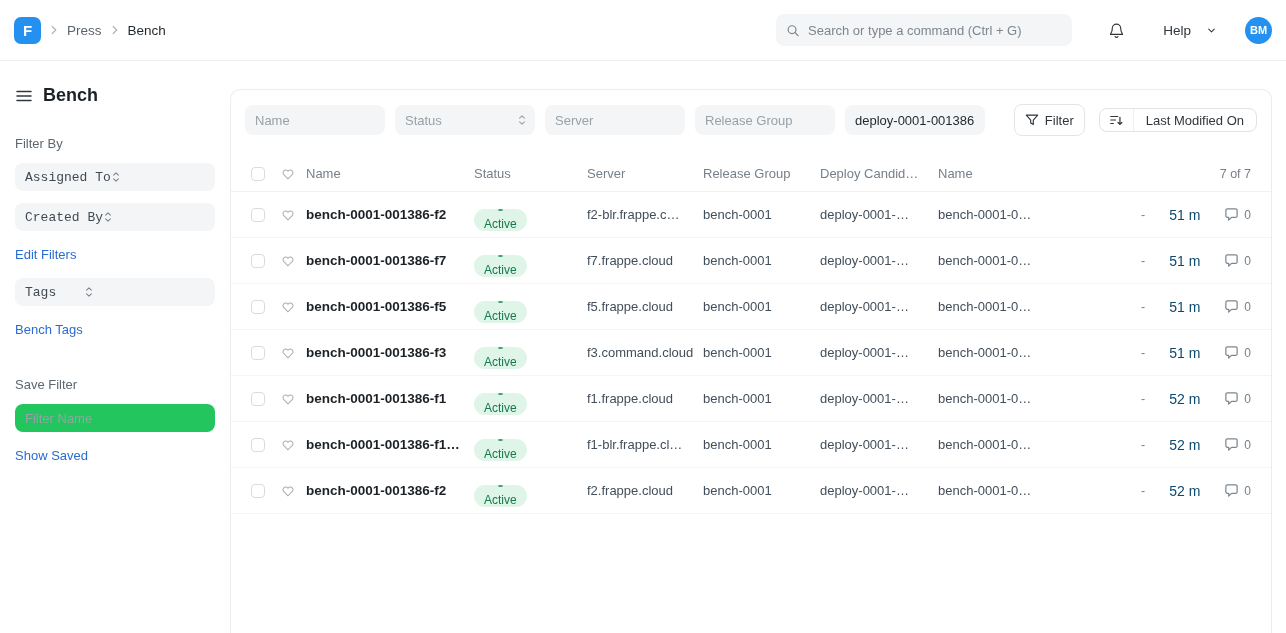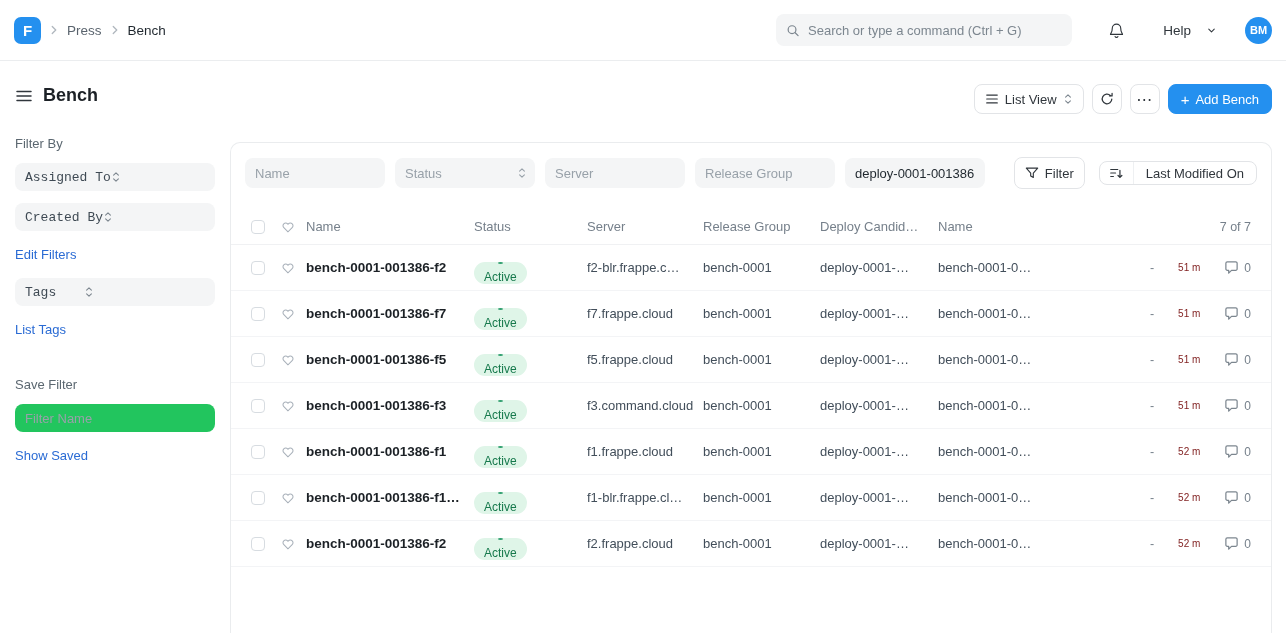--- a/index.html
+++ b/index.html
@@ -76,21 +76,21 @@
   .cell { white-space:nowrap; overflow:hidden; }
   .c-name   { width:168px; }
   .c-status { width:113px; }
   .c-server { width:116px; }
   .c-rg     { width:117px; }
   .c-deploy { width:118px; }
   .c-name2  { width:108px; }
   .row-name { font-size:13.5px; font-weight:700; color:#1c2126; }
   .c-right { margin-left:auto; display:flex; align-items:center; gap:24px; }
   .c-tag { color:#76808b; font-size:12.5px; }
-  .c-mod { color:#7f1d1d; font-size:10px; }
+  .c-mod { color:#0c4a6e; font-size:14px; }
   .c-comments { display:flex; align-items:center; gap:5px; color:#76808b; font-size:12px; cursor:pointer; }
   .result-count { margin-left:auto; font-size:12.5px; color:#76808b; }
   .pill { display:inline-flex; align-items:center; gap:6px; height:22px; padding:0 10px;
     border-radius:11px; background:#dff5e8; color:#16794c; font-size:12px;flex-direction:column; }
   .pill-dot { width:5px; height:5px; border-radius:50%; background:#2f9e6e; }
 </style>
 </head>
 <body>
 
 <header class="topbar">
@@ -167,53 +167,29 @@
 
     <div class="sb-link">Edit Filters</div>
 
     <div class="sb-select" style="margin-top:16px;gap:28px;">
       <span>Tags</span>
       <svg width="10" height="12" viewBox="0 0 16 20" fill="none" stroke="#7c868f" stroke-width="1.8" stroke-linecap="round" stroke-linejoin="round">
           <path d="M4 7l4-4 4 4M4 13l4 4 4-4"></path>
         </svg>
     </div>
 
-    <div class="sb-link">List Tags</div>
+    <div class="sb-link">Bench Tags</div>
 
     <div class="sb-label2">Save Filter</div>
     <input class="sb-input" type="text" placeholder="Filter Name" style="">
     <div class="sb-link">Show Saved</div>
   </aside>
 
   <main class="main">
 
-    <div class="main-toolbar">
-      <button class="btn">
-        <svg width="14" height="14" viewBox="0 0 16 16" fill="none" stroke="#30363c" stroke-width="1.4" stroke-linecap="round">
-            <path d="M2 3.5h12M2 8h12M2 12.5h12"></path>
-          </svg>
-        <span>List View</span>
-        <svg width="10" height="12" viewBox="0 0 16 20" fill="none" stroke="#7c868f" stroke-width="1.8" stroke-linecap="round" stroke-linejoin="round">
-            <path d="M4 7l4-4 4 4M4 13l4 4 4-4"></path>
-          </svg>
-      </button>
-      <button class="btn icon-btn">
-        <svg width="14" height="14" viewBox="0 0 16 16" fill="none" stroke="#30363c" stroke-width="1.4" stroke-linecap="round" stroke-linejoin="round">
-            <path d="M13.5 8a5.5 5.5 0 11-1.7-4"></path>
-            <path d="M13.8 1.5v3h-3"></path>
-          </svg>
-      </button>
-      <button class="btn icon-btn">
-        <span class="more-glyph">⋯</span>
-      </button>
-      <button class="btn btn-primary">
-        <span class="plus">+</span>
-        <span>Add Bench</span>
-      </button>
-    </div>
 
     <div class="card">
 
       <div class="filter-row">
         <input class="f-input" type="text" placeholder="Name" style="">
         <div class="f-select">
           <span>Status</span>
           <svg width="10" height="12" viewBox="0 0 16 20" fill="none" stroke="#98a1a9" stroke-width="1.8" stroke-linecap="round" stroke-linejoin="round">
               <path d="M4 7l4-4 4 4M4 13l4 4 4-4"></path>
             </svg>

